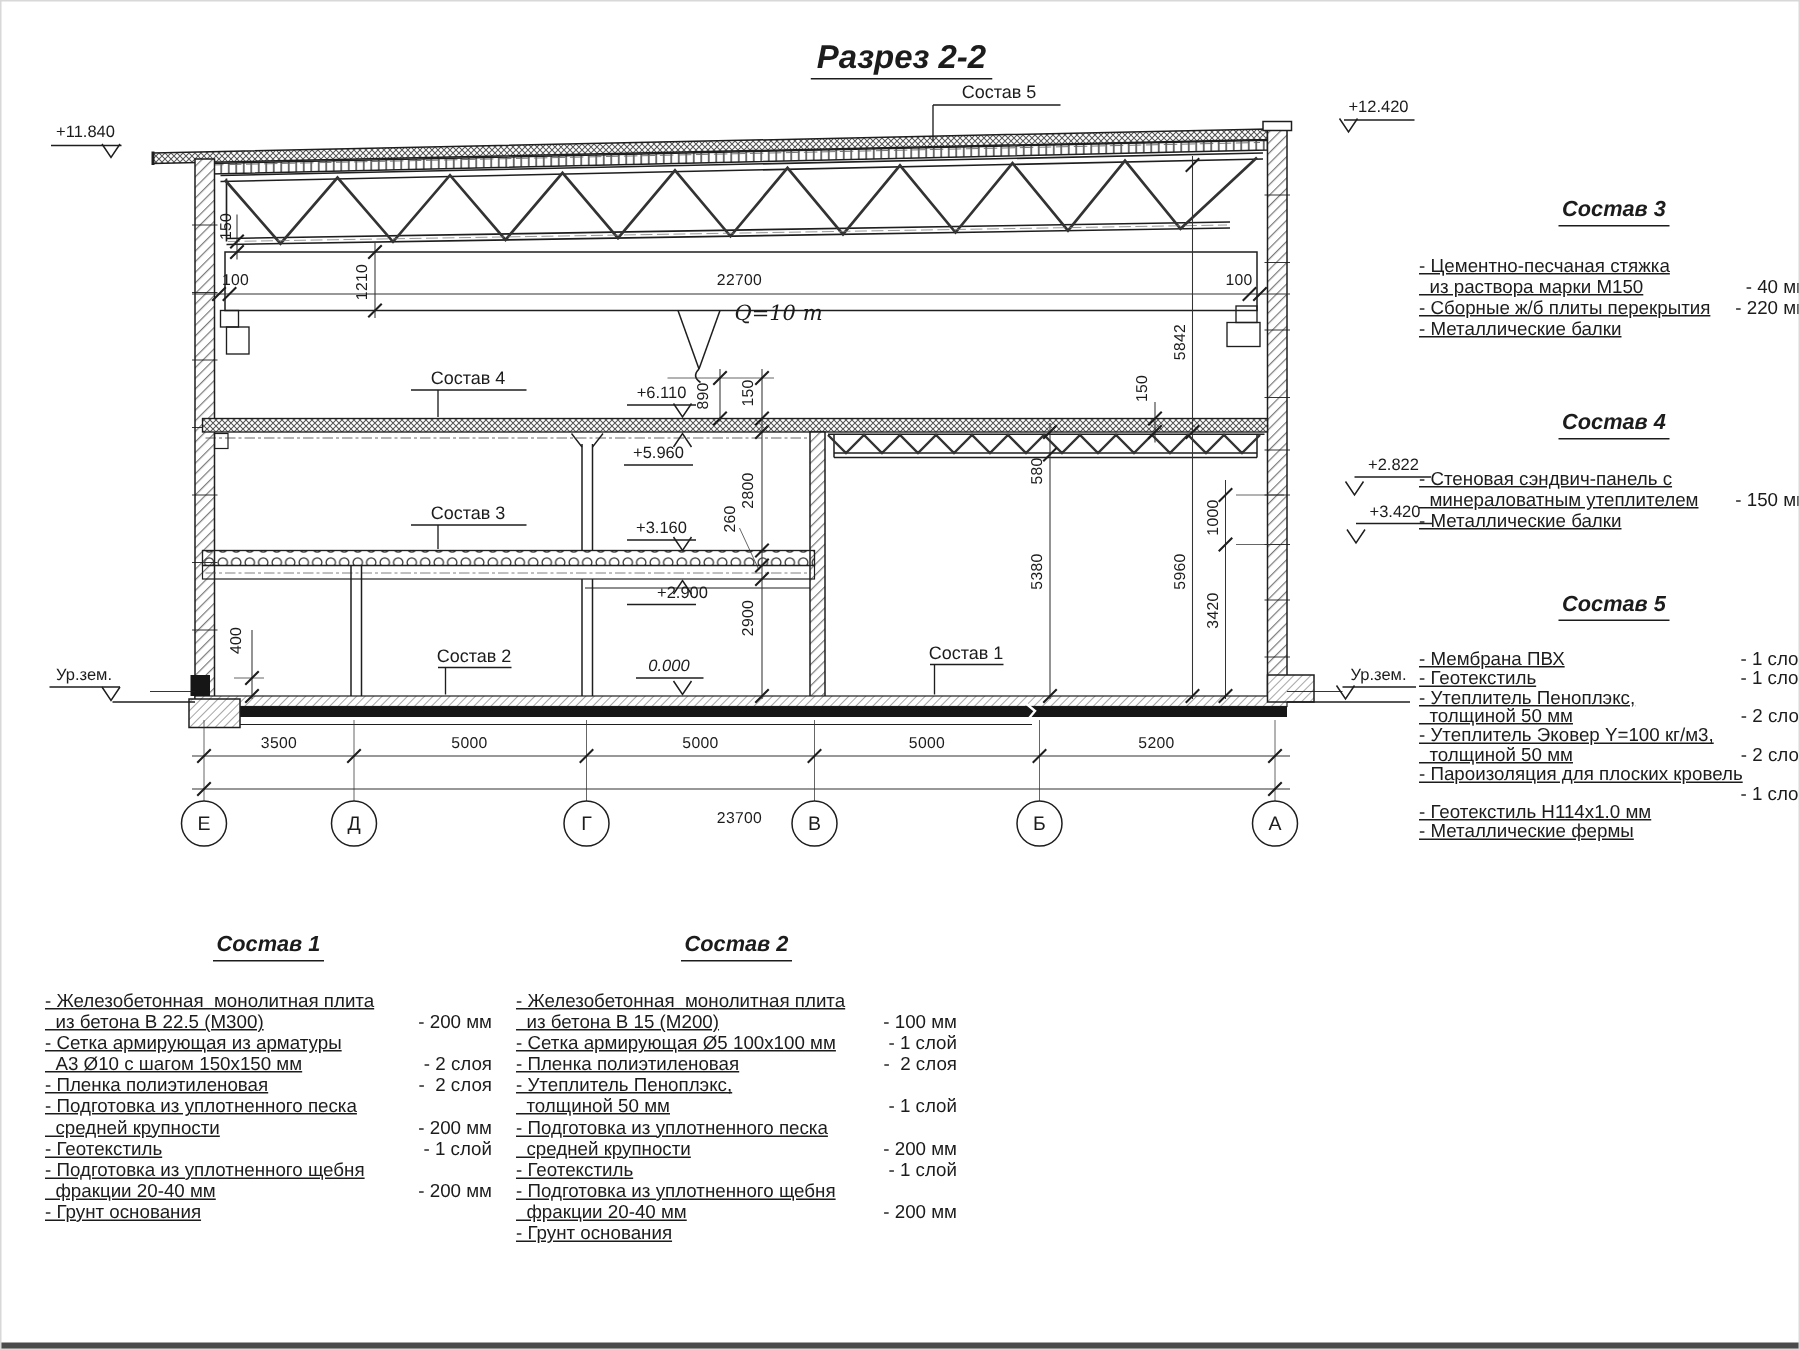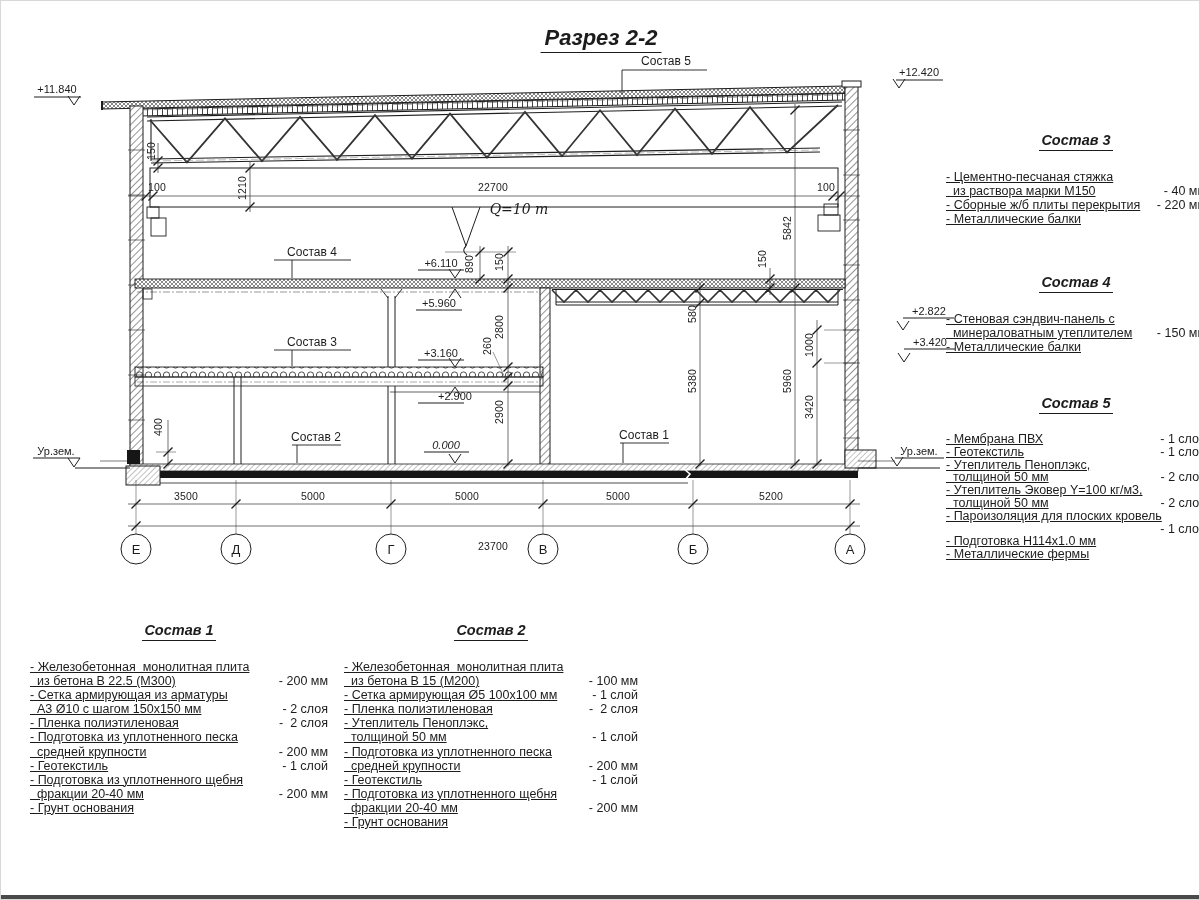--- a/index.html
+++ b/index.html
@@ -367,21 +367,21 @@
         <span class="sv">- 2 слоя</span>
       </div>
       <div class="srow">
         <span class="st">- Пароизоляция для плоских кровель</span>
       </div>
       <div class="srow">
         <span class="st"></span>
         <span class="sv">- 1 слой</span>
       </div>
       <div class="srow">
-        <span class="st">- Подготовка Н114х1.0 мм</span>
+        <span class="st">- Геотекстиль Н114х1.0 мм</span>
       </div>
       <div class="srow">
         <span class="st">- Металлические фермы</span>
       </div>
     </div>
 </div>
 
 <div class="spec" style="left:30px;top:622px;width:298px;">
   <h3><span>Состав 1</span></h3>
   <div>

